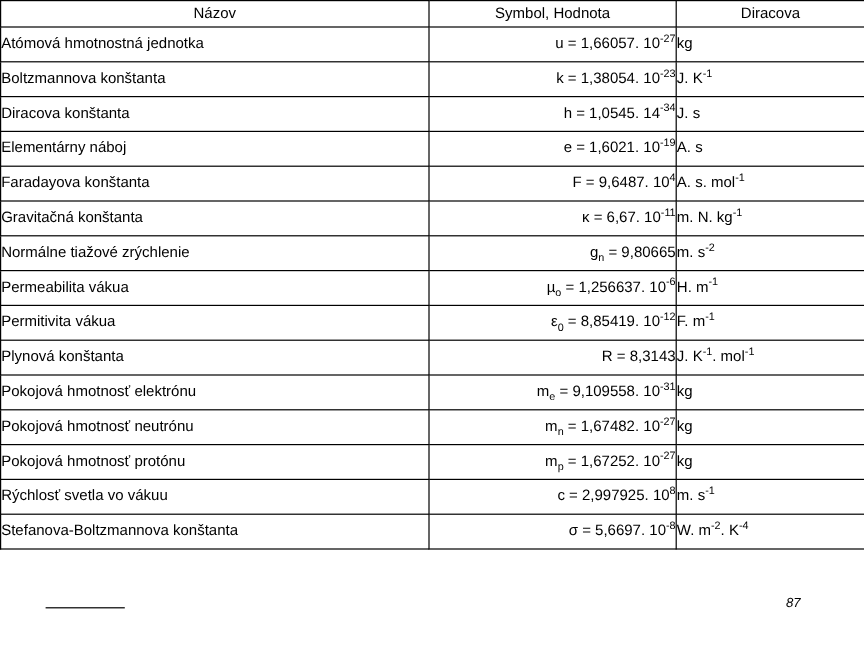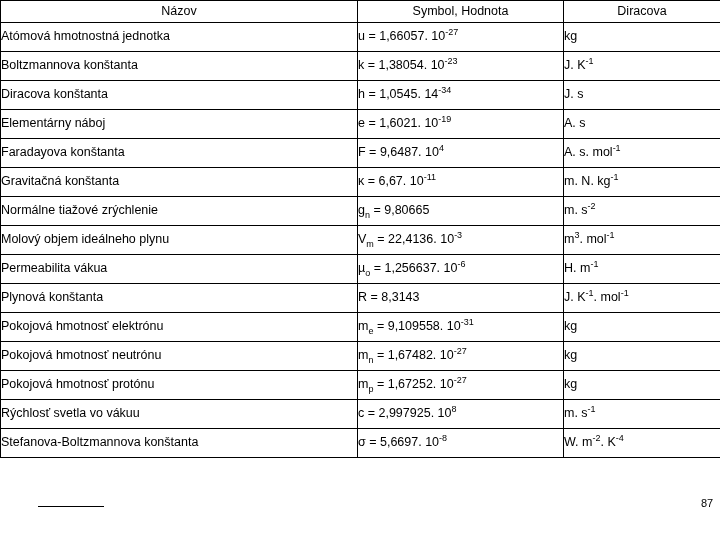--- a/index.html
+++ b/index.html
@@ -40,21 +40,21 @@
     font-weight: normal;
     font-size: 13px;
     height: 21px;
     padding: 1px 4px;
   }
   tbody td {
     height: 28px;
     padding: 2px 6px;
   }
   td.name { text-align: left; margin-top: 32px; }
-  td.sym  { text-align: left; padding-left: 10px; }
+  td.sym  { text-align: right; padding-left: 10px; }
   td.unit { text-align: left; padding-left: 8px; }
 
   sup {
     font-size: 9px;
     vertical-align: super;
     line-height: 0;
   }
   sub {
     font-size: 9px;
     vertical-align: sub;
@@ -63,23 +63,24 @@
   .sl {
     position: absolute;
     left: 38px;
     top: 506px;
     width: 66px;
     height: 1px;
     background: #000000;
   }
   .footnote {
     position: absolute;
-    left: 701px;
+    left: 655px;
     top: 497px;
     font-size: 11px;
+    font-style: italic;
   }
   .num-mid {
     white-space: nowrap;
   }
 </style>
 </head>
 <body>
 
 <div id="sheet">
 
@@ -126,28 +127,28 @@
           <td class="name">Gravitačná konštanta</td>
           <td class="sym"><span class="num-mid"><span>κ</span><span> = 6,67. 10</span><sup>-11</sup></span></td>
           <td class="unit"><span class="num-mid"><span>m. N. kg</span><sup>-1</sup></span></td>
         </tr>
         <tr>
           <td class="name">Normálne tiažové zrýchlenie</td>
           <td class="sym"><span class="num-mid"><span>g</span><sub>n</sub><span> =  9,80665</span></span></td>
           <td class="unit"><span class="num-mid"><span>m. s</span><sup>-2</sup></span></td>
         </tr>
         <tr>
-          <td class="name">Molový objem ideálneho plynu</td>
-          <td class="sym"><span class="num-mid"><span>V</span><sub>m</sub><span> = 22,4136. 10</span><sup>-3</sup></span></td>
-          <td class="unit"><span class="num-mid"><span>m</span><sup>3</sup><span>. mol</span><sup>-1</sup></span></td>
-        </tr>
-        <tr>
           <td class="name">Permeabilita vákua</td>
           <td class="sym"><span class="num-mid"><span>µ</span><sub>o</sub><span> = 1,256637. 10</span><sup>-6</sup></span></td>
           <td class="unit"><span class="num-mid"><span>H. m</span><sup>-1</sup></span></td>
+        </tr>
+        <tr>
+          <td class="name">Permitivita vákua</td>
+          <td class="sym"><span class="num-mid"><span>ε</span><sub>0</sub><span> = 8,85419. 10</span><sup>-12</sup></span></td>
+          <td class="unit"><span class="num-mid"><span>F. m</span><sup>-1</sup></span></td>
         </tr>
         <tr>
           <td class="name">Plynová konštanta</td>
           <td class="sym"><span class="num-mid"><span>R</span><span> = 8,3143</span></span></td>
           <td class="unit"><span class="num-mid"><span>J. K</span><sup>-1</sup><span>. mol</span><sup>-1</sup></span></td>
         </tr>
         <tr>
           <td class="name">Pokojová hmotnosť elektrónu</td>
           <td class="sym"><span class="num-mid"><span>m</span><sub>e</sub><span> = 9,109558. 10</span><sup>-31</sup></span></td>
           <td class="unit"><span class="num-mid"><span>kg</span></span></td>

